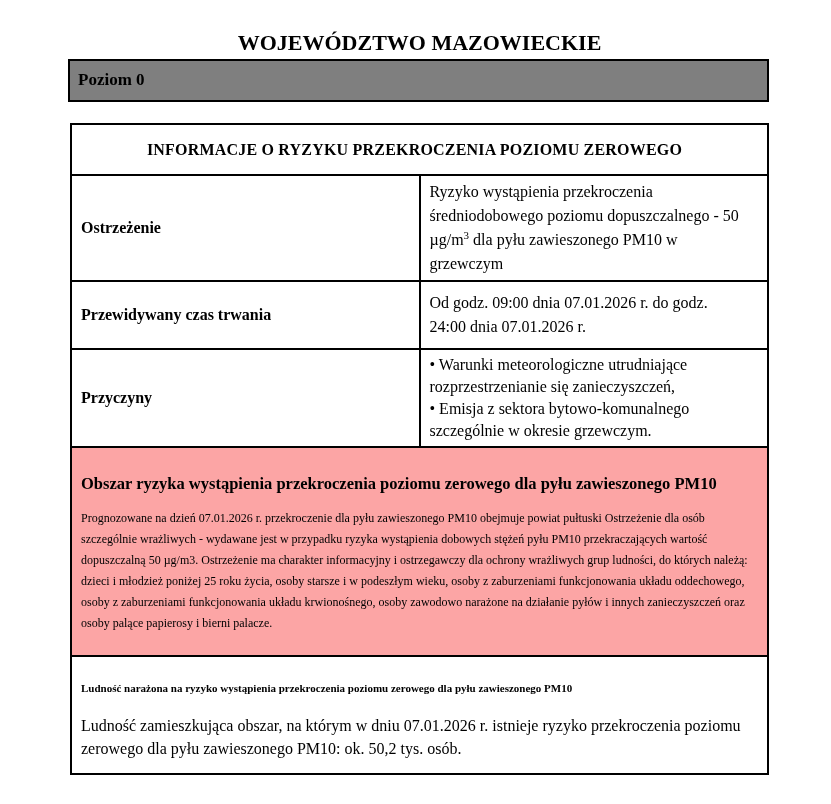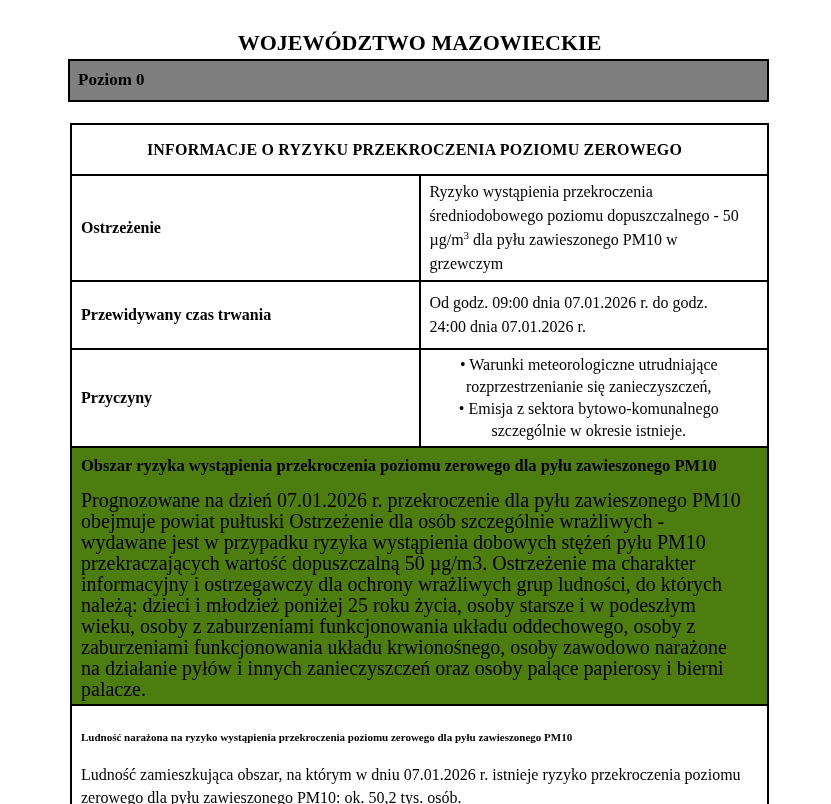--- a/index.html
+++ b/index.html
@@ -62,35 +62,35 @@
   td.label-cell {
     width: 226px;
     font-weight: bold;
     line-height: 30px;
     padding-left: 9px;
   }
   td.value-cell { line-height: 23px; }
   tr.row-threat   { height: 77px; }
   tr.row-duration { height: 68px; }
   tr.row-causes   { height: 90px; }
-  .bullet-line { line-height: 22px; text-align: center; }
+  .bullet-line { line-height: 22px; }
   td.area-cell {
-    background: #4d7c0f;
+    background: #fca5a5;
     padding: 6px 9px 8px 9px;
     height: 209px;
     vertical-align: top;
   }
   .area-heading {
     font-weight: bold;
     font-size: 16.5px;
     line-height: 23px;
     margin: 2px 0 13px 0;
   }
   .area-body {
-    font-size: 20px;
+    font-size: 12px;
     line-height: 21px;
   }
   td.pop-cell {
     background: #ffffff;
     padding: 6px 9px 8px 9px;
     height: 118px;
     vertical-align: top;
   }
   .pop-heading {
     font-weight: bold;
@@ -132,21 +132,21 @@
 
       <tr class="row-duration">
         <td class="label-cell">Przewidywany czas trwania</td>
         <td class="value-cell">Od godz. 09:00 dnia 07.01.2026 r. do godz. 24:00 dnia 07.01.2026 r.</td>
       </tr>
 
       <tr class="row-causes">
         <td class="label-cell">Przyczyny</td>
         <td class="value-cell">
           <div class="bullet-line">• Warunki meteorologiczne utrudniające rozprzestrzenianie się zanieczyszczeń,</div>
-          <div class="bullet-line">• Emisja z sektora bytowo-komunalnego szczególnie w okresie istnieje.</div>
+          <div class="bullet-line">• Emisja z sektora bytowo-komunalnego szczególnie w okresie grzewczym.</div>
         </td>
       </tr>
 
       <tr>
         <td class="area-cell" colspan="2">
           <div class="area-heading">Obszar ryzyka wystąpienia przekroczenia poziomu zerowego dla pyłu zawieszonego PM10</div>
           <div class="area-body">Prognozowane na dzień 07.01.2026 r. przekroczenie dla pyłu zawieszonego PM10 obejmuje powiat pułtuski Ostrzeżenie dla osób szczególnie wrażliwych - wydawane jest w przypadku ryzyka wystąpienia dobowych stężeń pyłu PM10 przekraczających wartość dopuszczalną 50 µg/m3. Ostrzeżenie ma charakter informacyjny i ostrzegawczy dla ochrony wrażliwych grup ludności, do których należą: dzieci i młodzież poniżej 25 roku życia, osoby starsze i w podeszłym wieku, osoby z zaburzeniami funkcjonowania układu oddechowego, osoby z zaburzeniami funkcjonowania układu krwionośnego, osoby zawodowo narażone na działanie pyłów i innych zanieczyszczeń oraz osoby palące papierosy i bierni palacze.</div>
         </td>
       </tr>
 

